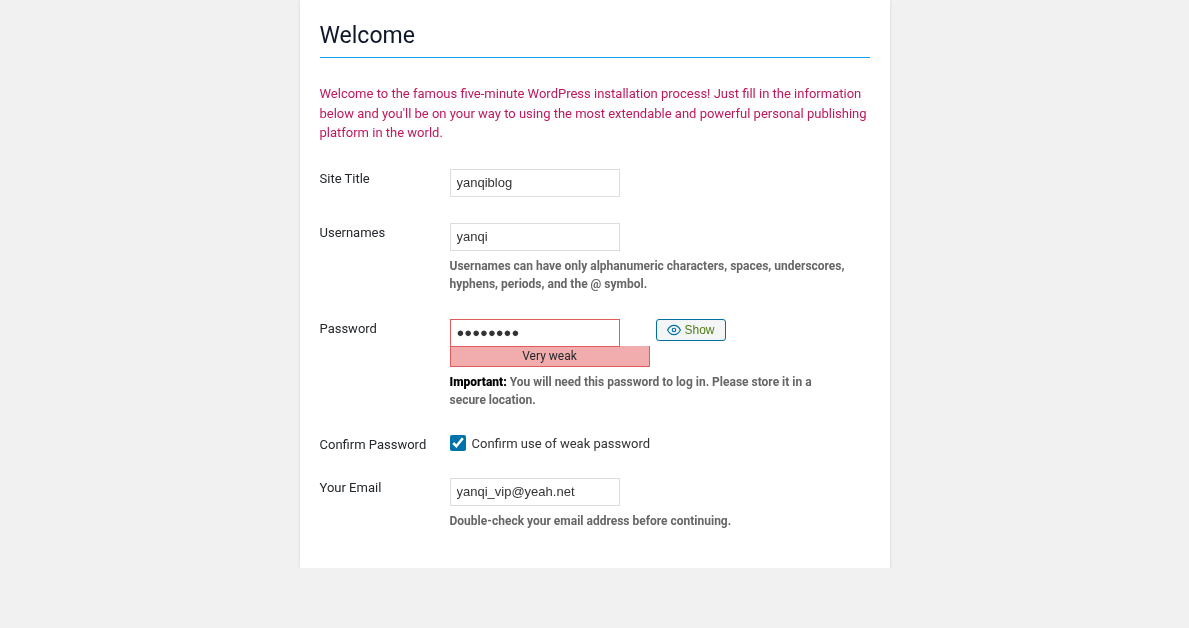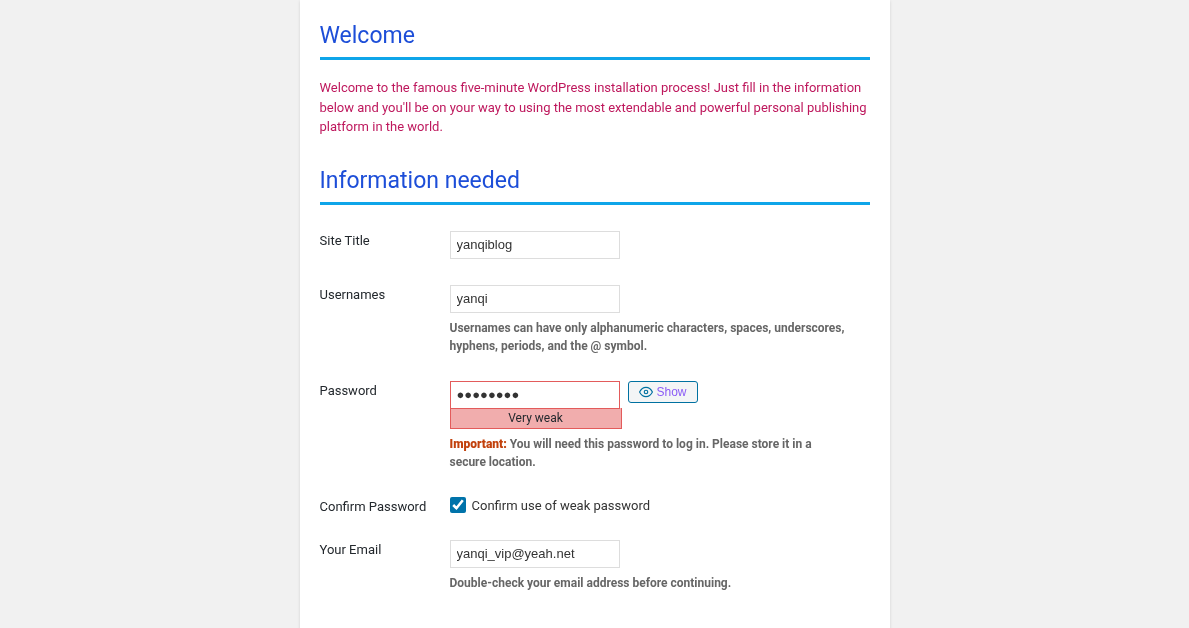--- a/index.html
+++ b/index.html
@@ -12,24 +12,24 @@
     .card {
       width: 590px;
       margin: 0 auto;
       background: #fff;
       box-shadow: 0 1px 3px rgba(0,0,0,.13);
       padding: 10px 20px 20px 20px;
     }
     h1 {
       font-size: 23px;
       font-weight: 400;
-      color: #1d4ed8;
-      border-bottom: 3px solid #0ea5e9;
+      color: #0f172a;
+      border-bottom: 1px solid #0ea5e9;
       padding: 12px 0 8px 0;
-      margin-bottom: 18px;
+      margin-bottom: 26px;
     }
     p.desc {
       color: #be185d;
       line-height: 1.5;
       margin-bottom: 18px;
     }
     table.form-table {
       width: 100%;
       border-collapse: collapse;
     }
@@ -55,70 +55,69 @@
       border-radius: 0;
       line-height: 1.4;
       width: 170px;
     }
     .pw-wrap { position: relative; display: inline-block; }
     .pw-input {
       width: 170px;
       border: 1px solid #e35b5b !important;
     }
     .pw-strength {
-      width: 172px;
+      width: 200px;
       text-align: center;
       background: #f1adad;
       border: 1px solid #e35b5b;
       border-top: none;
       color: #23282d;
       font-size: 12px;
       padding: 3px 0;
       margin-top: -1px;
     }
     .show-btn {
       display: inline-flex;
       align-items: center;
       gap: 4px;
       margin-left: 6px;
       border: 1px solid #0071a1;
-      color: #8b5cf6;
+      color: #4d7c0f;
       background: #f3f5f6;
       padding: 3px 10px;
       font-size: 12px;
       border-radius: 3px;
       cursor: pointer;
       vertical-align: top;
     }
     .show-btn svg { width: 14px; height: 14px; }
     .hint {
       font-size: 12px;
       color: #666;
       line-height: 1.5;
       margin-top: 6px;
       max-width: 400px;
       font-weight: bold;
     }
-    .hint strong { color: #c2410c; }
+    .hint strong { color: #000000; }
     .checkbox-row { display: flex; align-items: center; gap: 6px; }
     .checkbox-row input[type="checkbox"] {
       width: 16px; height: 16px;
       accent-color: #0073aa;
       cursor: pointer;
     }
     .checkbox-row label { cursor: pointer; }
   </style>
 </head>
 <body>
 
 <div class="card">
   <h1>Welcome</h1>
   <p class="desc">Welcome to the famous five-minute WordPress installation process! Just fill in the information below and you'll be on your way to using the most extendable and powerful personal publishing platform in the world.</p>
 
-  <h1>Information needed</h1>
 
   <table class="form-table">
     <tbody>
         <tr>
       <th>Site Title</th>
       <td>
         <input type="text" value="yanqiblog" style="">
       </td>
     </tr>
     <tr>

